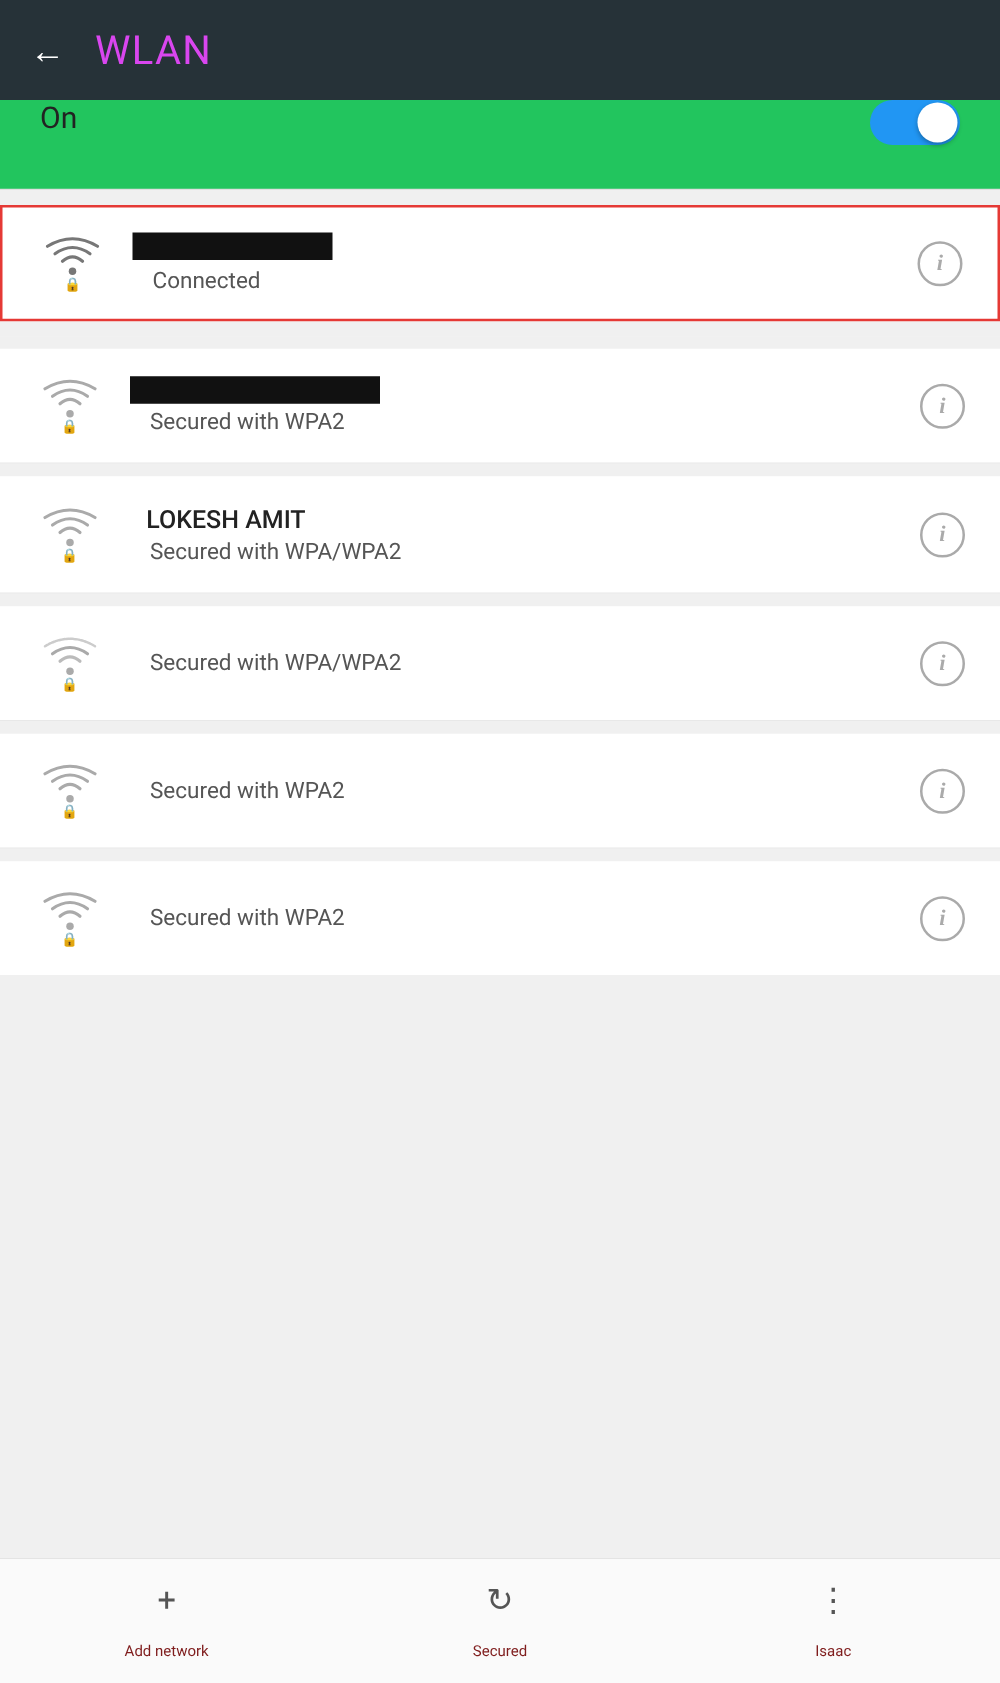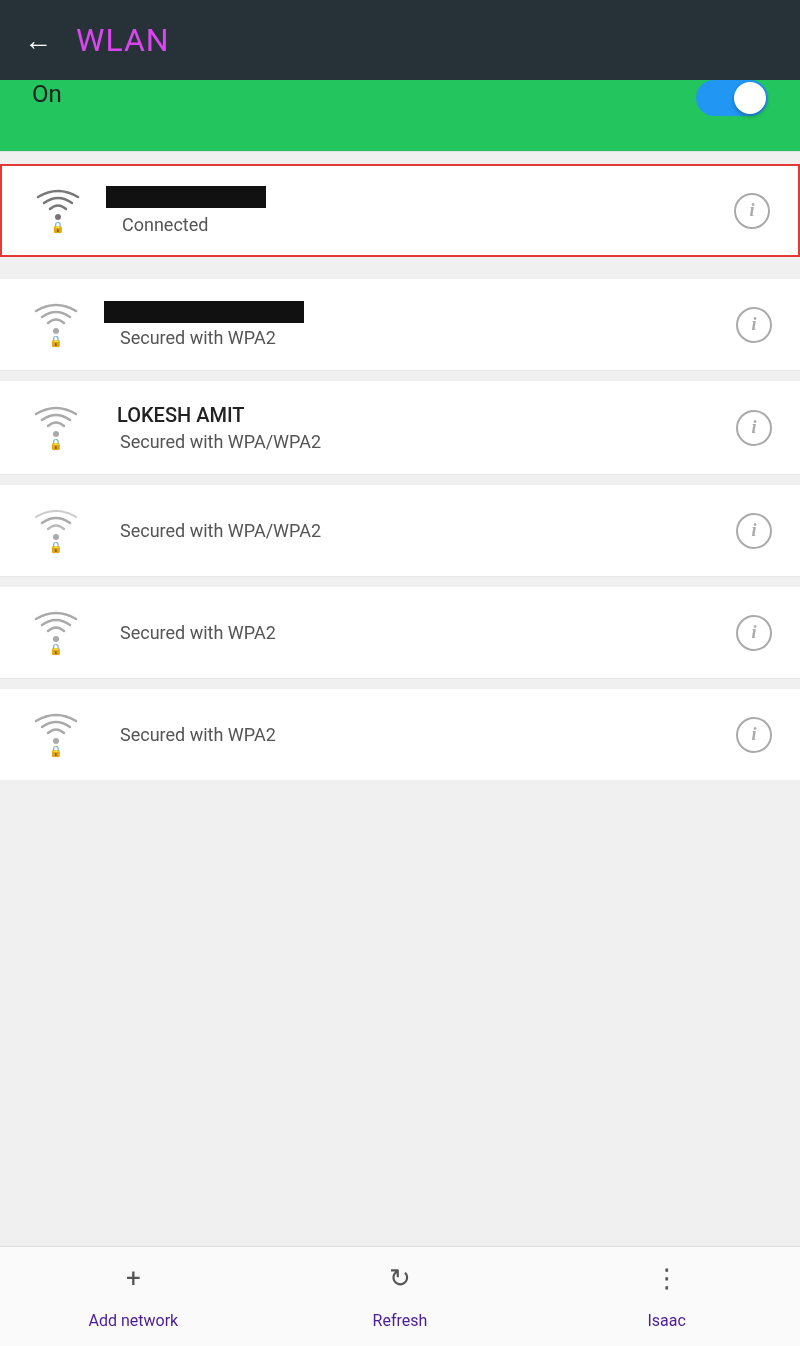--- a/index.html
+++ b/index.html
@@ -185,22 +185,22 @@
       width: 160px;
       padding: 12px 0;
     }
 
     .toolbar-btn-icon {
       font-size: 26px;
       color: #555;
     }
 
     .toolbar-btn-label {
-      font-size: 16px;
-      color: #4c1d95;
+      font-size: 12px;
+      color: #7f1d1d;
       margin-top: 12px;
     }
 
     
     .bottom-spacer {
       height: 110px;
     }
 
     .wifi-lock {
       font-size: 11px;
@@ -349,19 +349,19 @@
 
 <div class="bottom-spacer"></div>
 
 <div class="bottom-toolbar">
   <div class="toolbar-btn">
     <span class="toolbar-btn-icon">+</span>
     <span class="toolbar-btn-label">Add network</span>
   </div>
   <div class="toolbar-btn">
     <span class="toolbar-btn-icon">↻</span>
-    <span class="toolbar-btn-label">Refresh</span>
+    <span class="toolbar-btn-label">Secured</span>
   </div>
   <div class="toolbar-btn">
     <span class="toolbar-btn-icon">⋮</span>
     <span class="toolbar-btn-label">Isaac</span>
   </div>
 </div>
 
 </body></html>

